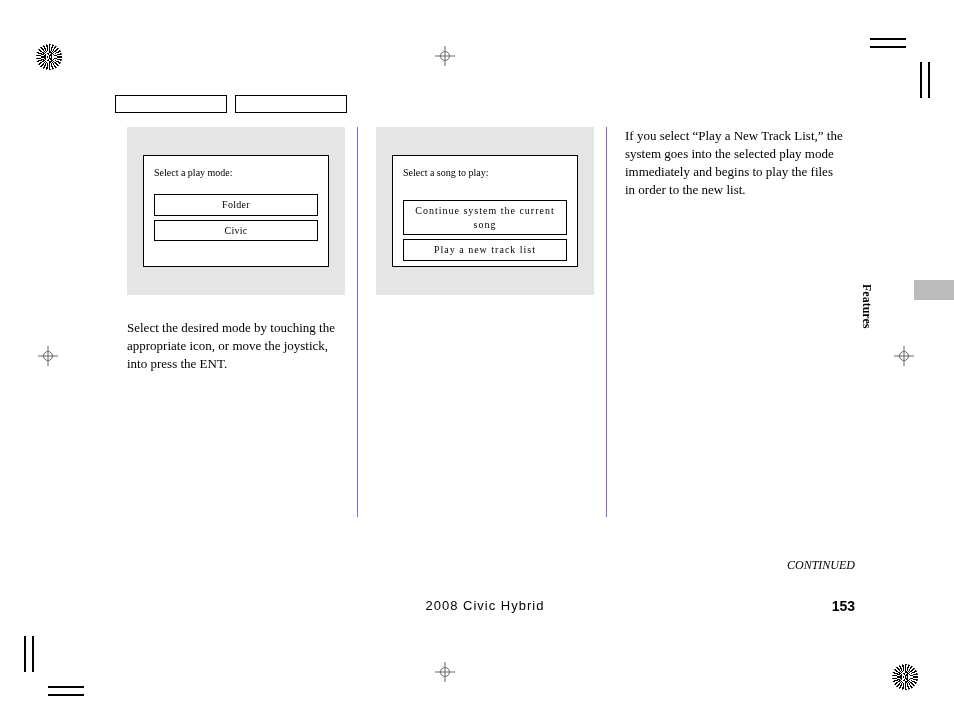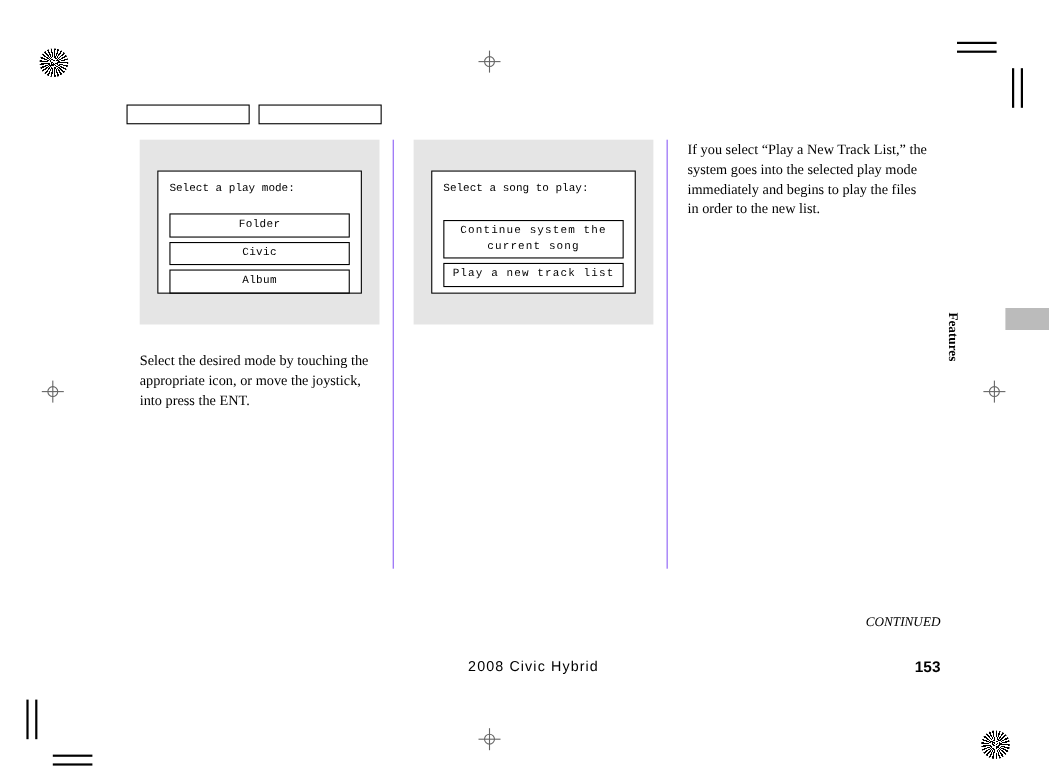--- a/index.html
+++ b/index.html
@@ -96,21 +96,21 @@
     width: 218px;
     height: 168px;
     margin: 0 auto 24px auto;
     padding: 28px 16px 16px 16px;
   }
   .screen-inner {
     background: #fff;
     border: 1px solid #000;
     height: 112px;
     padding: 10px 10px;
-    font-family: Liberation Mono, monospace;
+    font-family: Liberation Serif, serif;
   }
   .screen-label {
     font-size: 10px;
     margin-bottom: 14px;
   }
   .opt-btn {
     border: 1px solid #000;
     text-align: center;
     font-size: 10px;
     padding: 3px 0;
@@ -199,21 +199,20 @@
 
 
   <div class="columns">
 
     <div class="col">
       <div class="screen">
         <div class="screen-inner">
           <div class="screen-label">Select a play mode:</div>
           <div class="opt-btn">Folder</div>
           <div class="opt-btn">Civic</div>
-          <div class="opt-btn">Album</div>
         </div>
       </div>
       <p>Select the desired mode by touching the appropriate icon, or move the joystick, into press the ENT.</p>
     </div>
 
     <div class="col">
       <div class="screen">
         <div class="screen-inner">
           <div class="screen-label">Select a song to play:</div>
           <div style="height:6px"></div>

